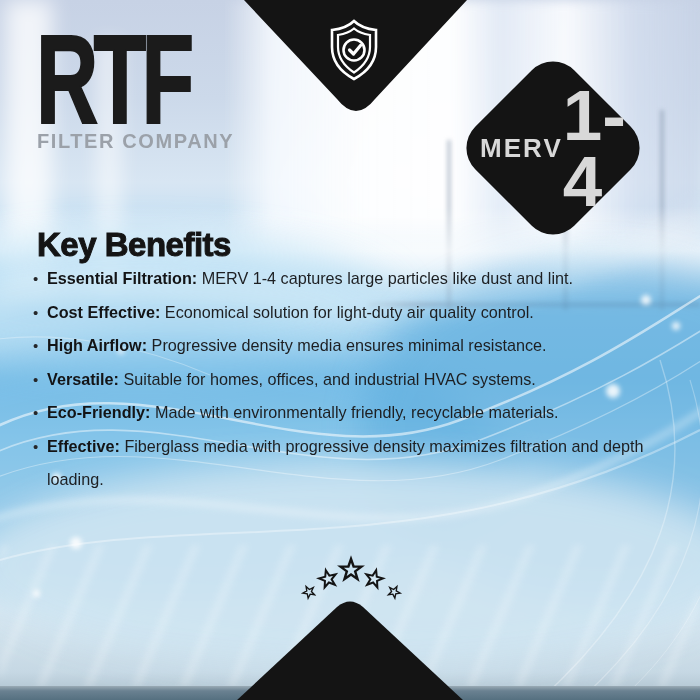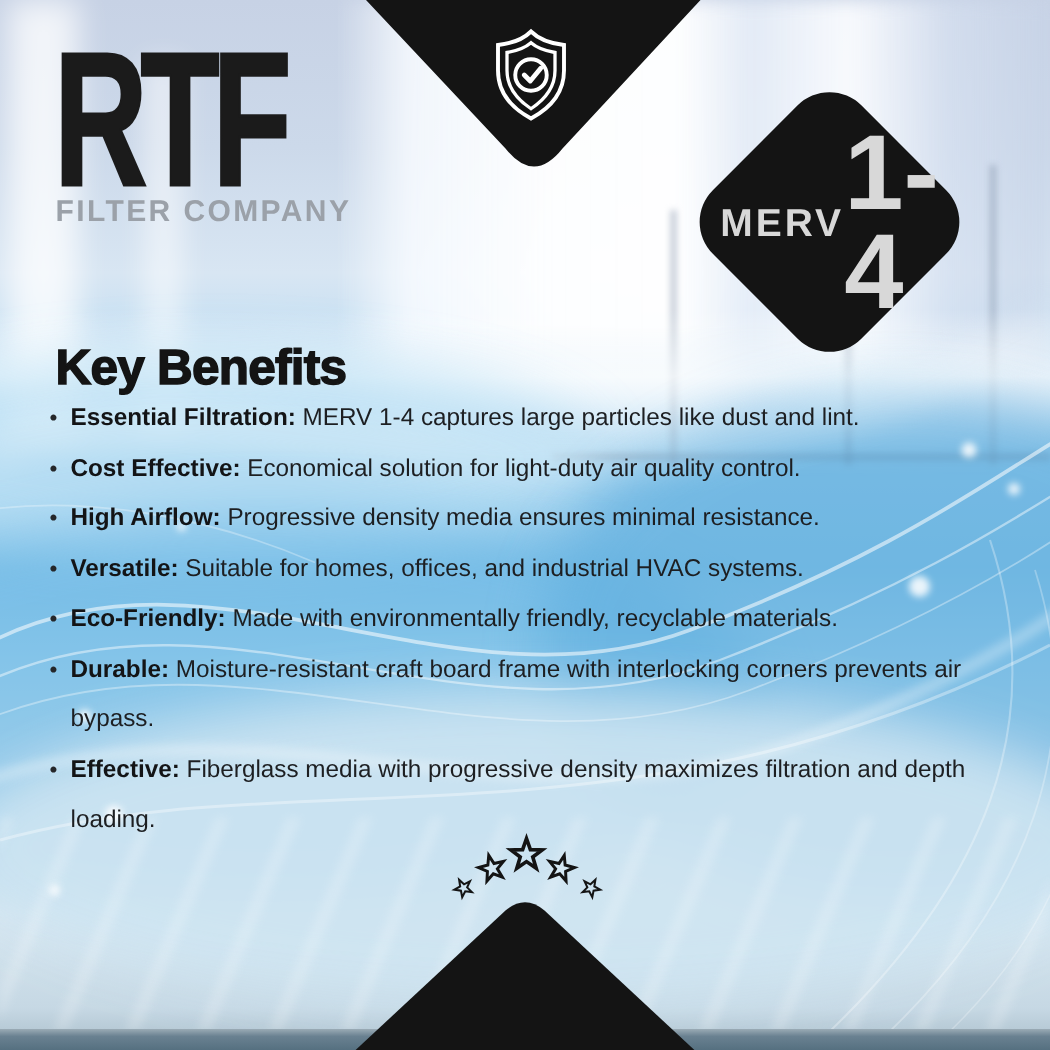--- a/index.html
+++ b/index.html
@@ -140,21 +140,20 @@
     </div>
   </div>
 
   <h2 class="abs kb-title" style="margin:0;">Key Benefits</h2>
   <ul class="abs kb-list">
     <li><b>Essential Filtration:</b> <span>MERV 1-4 captures large particles like dust and lint.</span></li>
     <li><b>Cost Effective:</b> <span>Economical solution for light-duty air quality control.</span></li>
     <li><b>High Airflow:</b> <span>Progressive density media ensures minimal resistance.</span></li>
     <li><b>Versatile:</b> <span>Suitable for homes, offices, and industrial HVAC systems.</span></li>
     <li><b>Eco-Friendly:</b> <span>Made with environmentally friendly, recyclable materials.</span></li>
-    <li><b>Durable:</b> <span>Moisture-resistant craft board frame with interlocking corners prevents air bypass.</span></li>
     <li><b>Effective:</b> <span>Fiberglass media with progressive density maximizes filtration and depth loading.</span></li>
   </ul>
 
   <svg class="abs" style="left:0;top:540px;" width="700" height="160" viewBox="0 0 700 160">
     <defs>
       <path id="star" d="M0,-10 L2.35,-3.24 L9.51,-3.09 L3.80,1.24 L5.88,8.09 L0,4 L-5.88,8.09 L-3.80,1.24 L-9.51,-3.09 L-2.35,-3.24 Z"></path>
     </defs>
     <path d="M236,161 L337,67 Q350,56 363,67 L464,161 Z" fill="#141414"></path>
     <g fill="none" stroke="#141414" stroke-width="2.2" stroke-linejoin="miter">
       <use href="#star" transform="translate(309,52) rotate(-28) scale(0.62)" vector-effect="non-scaling-stroke"></use>

